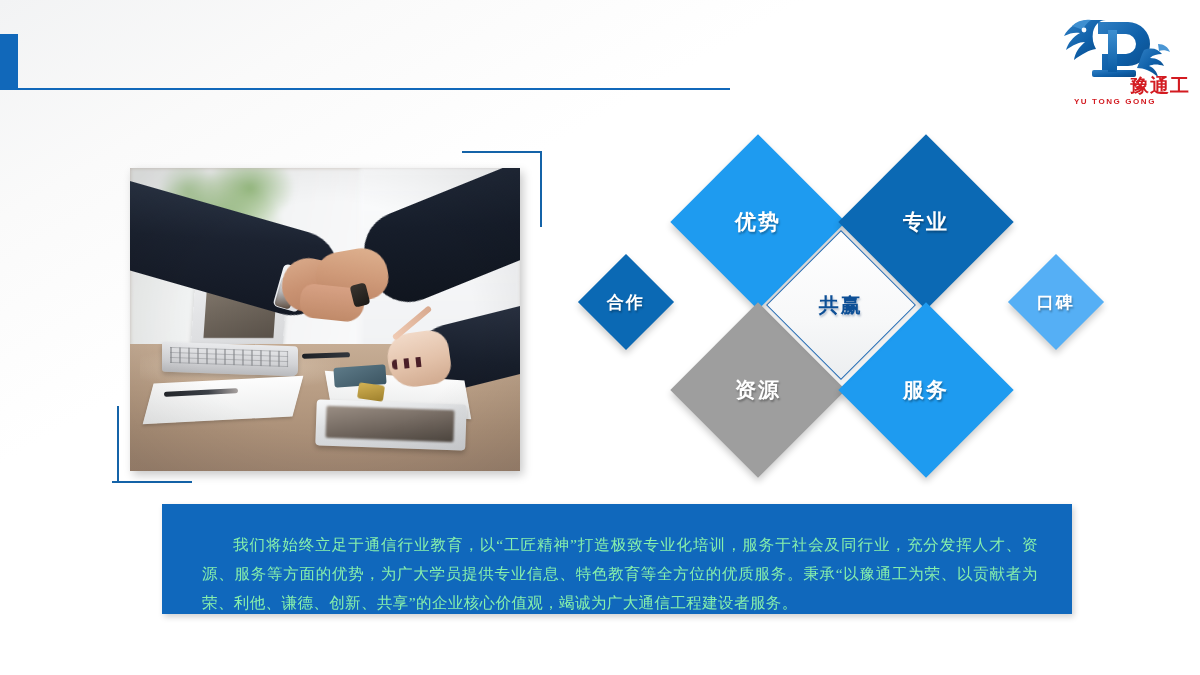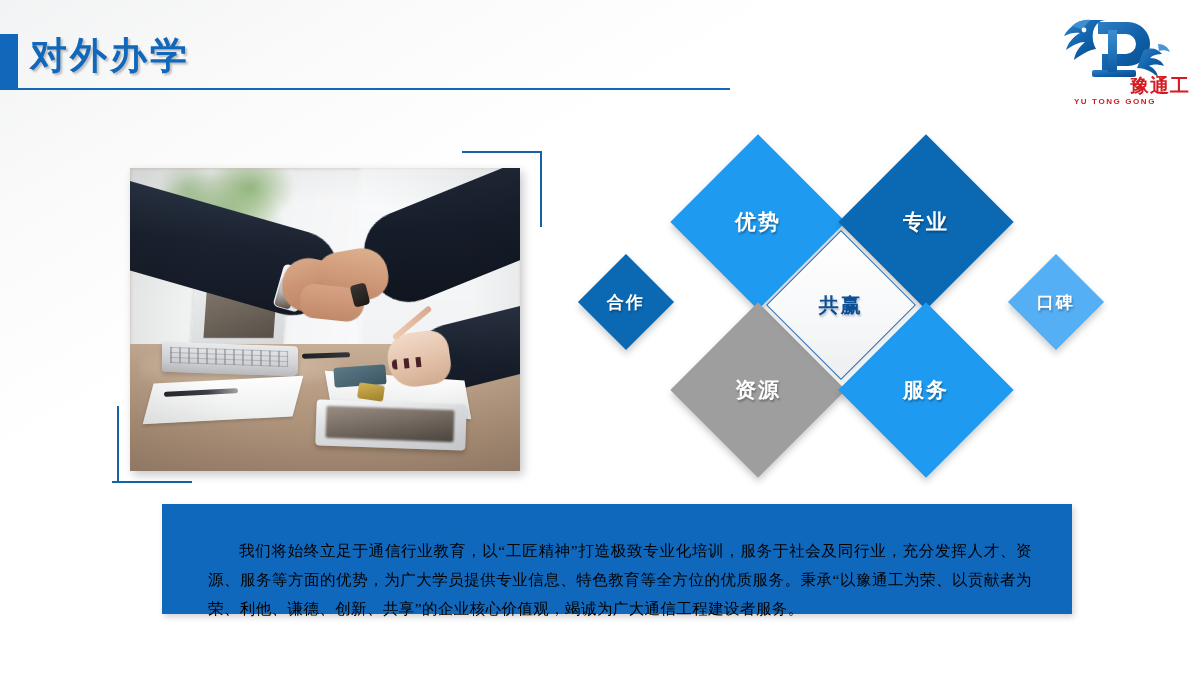--- a/index.html
+++ b/index.html
@@ -358,38 +358,37 @@
   .textblock {
     position: absolute;
     left: 162px;
     top: 504px;
     width: 910px;
     height: 110px;
     background: #1068bc;
     box-shadow: 2px 3px 6px rgba(0,0,0,0.18);
   }
   .textblock p {
-    margin: 18px;
+    margin: 12px;
     padding: 14px 22px 0 28px;
-    color: #000000;
+    color: #86efac;
     font-size: 15.5px;
     line-height: 29px;
     text-indent: 31px;
     letter-spacing: 0.4px;
     text-align: justify;
     font-family: "Liberation Serif", "DejaVu Serif", serif;
   }
 </style>
 </head>
 <body>
 
 <div class="slide">
 
   <div class="header-bar"></div>
-  <div class="header-title">对外办学</div>
   <div class="header-rule"></div>
 
   <div class="logo">
     <svg width="150" height="70" viewBox="0 0 150 70">
       <defs>
         <linearGradient id="gblue" x1="0" y1="0" x2="1" y2="1">
           <stop offset="0" stop-color="#2f7fc4"></stop>
           <stop offset="0.55" stop-color="#0e5fa8"></stop>
           <stop offset="1" stop-color="#0a4a86"></stop>
         </linearGradient>

